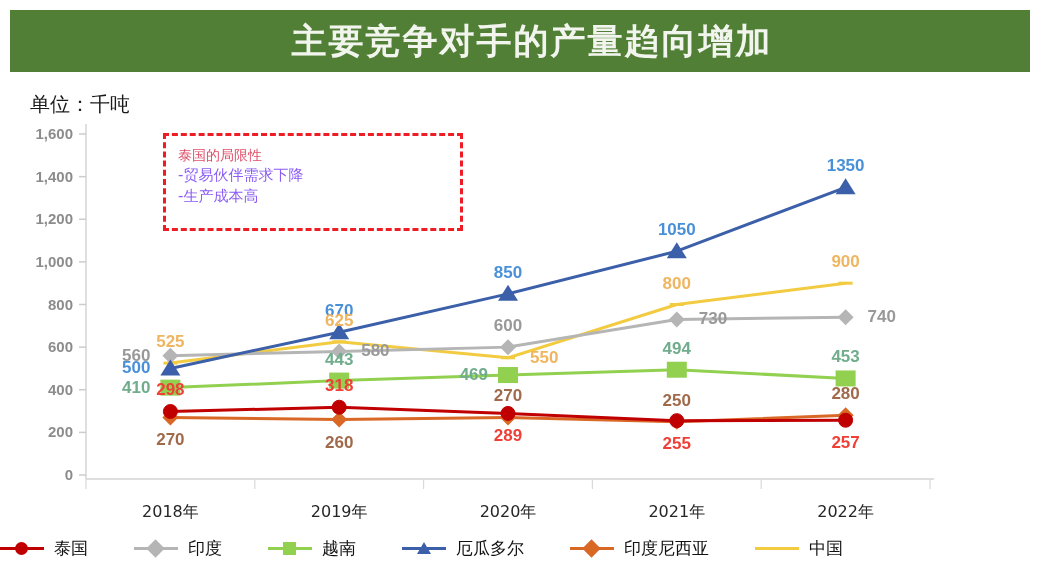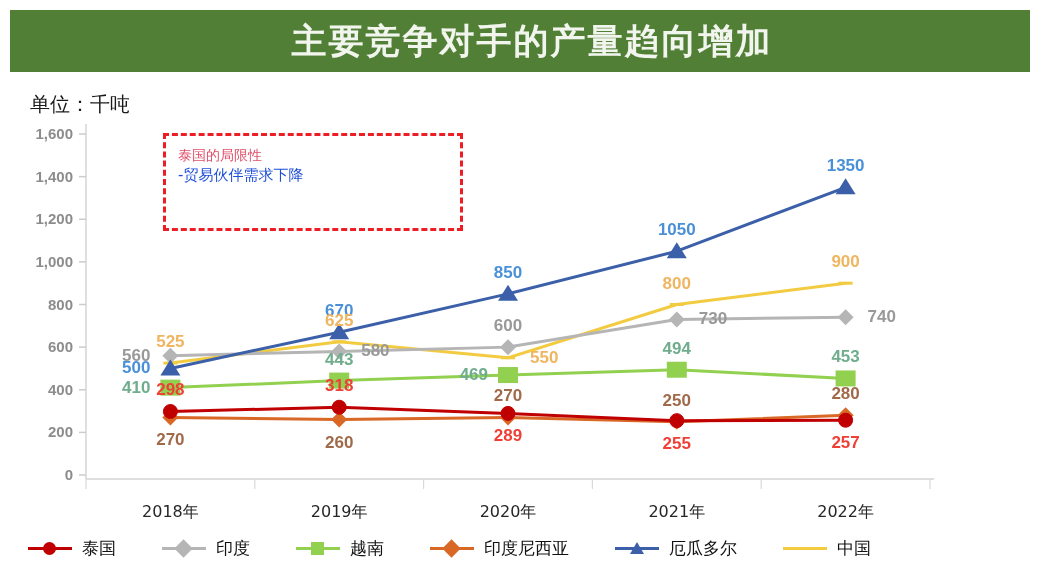--- a/index.html
+++ b/index.html
@@ -64,34 +64,33 @@
     background: #ffffff;
     padding: 9px 12px;
   }
   #annotation-box .ann-head {
     color: #e0506a;
     font-size: 14px;
     line-height: 20px;
     font-family: "DejaVu Sans", "Liberation Sans", sans-serif;
   }
   #annotation-box .ann-line {
-    color: #1d4ed8;
+    color: #8b5cf6;
     font-size: 15px;
     line-height: 21px;
     font-family: "DejaVu Sans", "Liberation Sans", sans-serif;
   }
   #legend {
     position: absolute;
     left: 0;
     top: 528px;
     width: 1047px;
     height: 40px;
     display: flex;
     align-items: center;
-    padding-left: 28px;
     box-sizing: border-box;
   }
   .legend-item {
     display: flex;
     align-items: center;
     margin-right: 46px;
   }
   .legend-swatch {
     width: 44px;
     height: 18px;
@@ -260,20 +259,21 @@
         <text x="530" y="242.78125" text-anchor="start" class="pt-label" fill="#f0b560">550</text>
         <text x="676.8000000000001" y="168.5" text-anchor="middle" class="pt-label" fill="#f0b560">800</text>
         <text x="845.6" y="147.1875" text-anchor="middle" class="pt-label" fill="#f0b560">900</text>
       </g>
   </svg>
 </div>
 
 <div id="annotation-box">
   <div class="ann-head">泰国的局限性</div>
   <div class="ann-line">-贸易伙伴需求下降</div>
+  <div class="ann-line">-生产成本高</div>
 </div>
 
 <div id="legend">
     <div class="legend-item">
       <div class="legend-swatch">
         <div class="legend-line" style="background: rgb(192, 0, 0);"></div>
         <div class="legend-marker" style="background: rgb(192, 0, 0); border-radius: 50%;"></div>
       </div>
       <span class="legend-label">泰国</span>
     </div>
@@ -286,31 +286,31 @@
     </div>
     <div class="legend-item">
       <div class="legend-swatch">
         <div class="legend-line" style="background: rgb(146, 208, 80);"></div>
         <div class="legend-marker" style="background: rgb(146, 208, 80);"></div>
       </div>
       <span class="legend-label">越南</span>
     </div>
     <div class="legend-item">
       <div class="legend-swatch">
+        <div class="legend-line" style="background: rgb(59, 95, 168);"></div>
+        <div class="legend-marker" style="background: transparent; width: 0px; height: 0px; border-left: 7px solid transparent; border-right: 7px solid transparent; border-bottom: 12px solid rgb(59, 95, 168);"></div>
+      </div>
+      <span class="legend-label">厄瓜多尔</span>
+    </div>
+    <div class="legend-item">
+      <div class="legend-swatch">
         <div class="legend-line" style="background: rgb(217, 103, 38);"></div>
         <div class="legend-marker" style="background: rgb(217, 103, 38); transform: rotate(45deg);"></div>
       </div>
       <span class="legend-label">印度尼西亚</span>
     </div>
     <div class="legend-item">
       <div class="legend-swatch">
-        <div class="legend-line" style="background: rgb(59, 95, 168);"></div>
-        <div class="legend-marker" style="background: transparent; width: 0px; height: 0px; border-left: 7px solid transparent; border-right: 7px solid transparent; border-bottom: 12px solid rgb(59, 95, 168);"></div>
-      </div>
-      <span class="legend-label">厄瓜多尔</span>
-    </div>
-    <div class="legend-item">
-      <div class="legend-swatch">
         <div class="legend-line" style="background: rgb(242, 203, 65);"></div>
       </div>
       <span class="legend-label">中国</span>
     </div>
   </div>
 
 </body></html>

